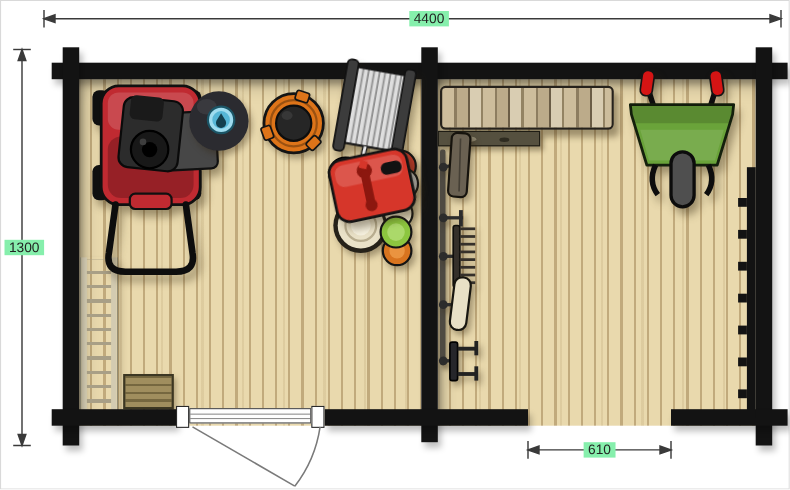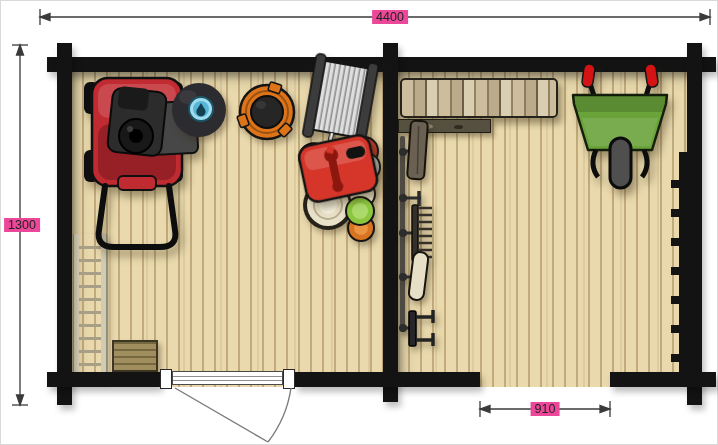--- a/index.html
+++ b/index.html
@@ -36,21 +36,21 @@
        background:repeating-linear-gradient(90deg,#cdbd9c 0 11px,#8d7d60 11px 13px,#bcab8a 13px 23px,#6b5d46 23px 25px,#d9cdb2 25px 35px,#938363 35px 37px);
        box-shadow:4px 6px 6px rgba(50,38,15,.4);}
   .plankshelf{z-index:4;background:#55503f;border:1.5px solid #1e1c14;box-sizing:border-box;
        box-shadow:3px 4px 5px rgba(50,38,15,.4);}
   .knot{position:absolute;border-radius:50%;}
   .toolrail{z-index:4;background:#4e4a42;border-radius:2px;box-shadow:2px 3px 4px rgba(50,38,15,.35);}
   
   #vec{position:absolute;left:0;top:0;z-index:5;pointer-events:none;}
   .shadow{filter:drop-shadow(4px 6px 4px rgba(50,38,15,.42));}
   .shadow-sm{filter:drop-shadow(3px 4px 3px rgba(50,38,15,.38));}
-  .dim-label{position:absolute;transform:translate(-50%,-50%);background:#ec4899;padding:0 4px;
+  .dim-label{position:absolute;transform:translate(-50%,-50%);background:#86efac;padding:0 4px;
        font-size:12.5px;color:#222;z-index:6;white-space:nowrap;}
 </style>
 </head>
 <body>
 
 <div id="canvas">
 
   <div class="abs floor" style="left:72px;top:72px;width:311px;height:315px;"></div>
   <div class="abs floor" style="left:398px;top:72px;width:289px;height:315px;"></div>
 
@@ -256,15 +256,15 @@
       <path d="M573,95 L667,95 L663,112 L577,112 Z" fill="rgba(0,0,0,0.15)"></path>
       <path d="M582,118 L658,118 L650,146 L590,146 Z" fill="rgba(255,255,255,0.10)"></path>
       <path d="M596,150 q-7,15 2,27" fill="none" stroke="#0d0d0d" stroke-width="5"></path>
       <path d="M644,150 q7,15 -2,27" fill="none" stroke="#0d0d0d" stroke-width="5"></path>
       <rect x="610" y="138" width="21" height="50" rx="10.5" fill="#4f4f4f" stroke="#0c0c0c" stroke-width="3"></rect>
     </g>
   </svg>
 
   <div class="dim-label" style="left:390px;top:17px;">4400</div>
   <div class="dim-label" style="left:22px;top:225px;">1300</div>
-  <div class="dim-label" style="left:545px;top:409px;">910</div>
+  <div class="dim-label" style="left:545px;top:409px;">610</div>
 
 </div>
 
 </body></html>

